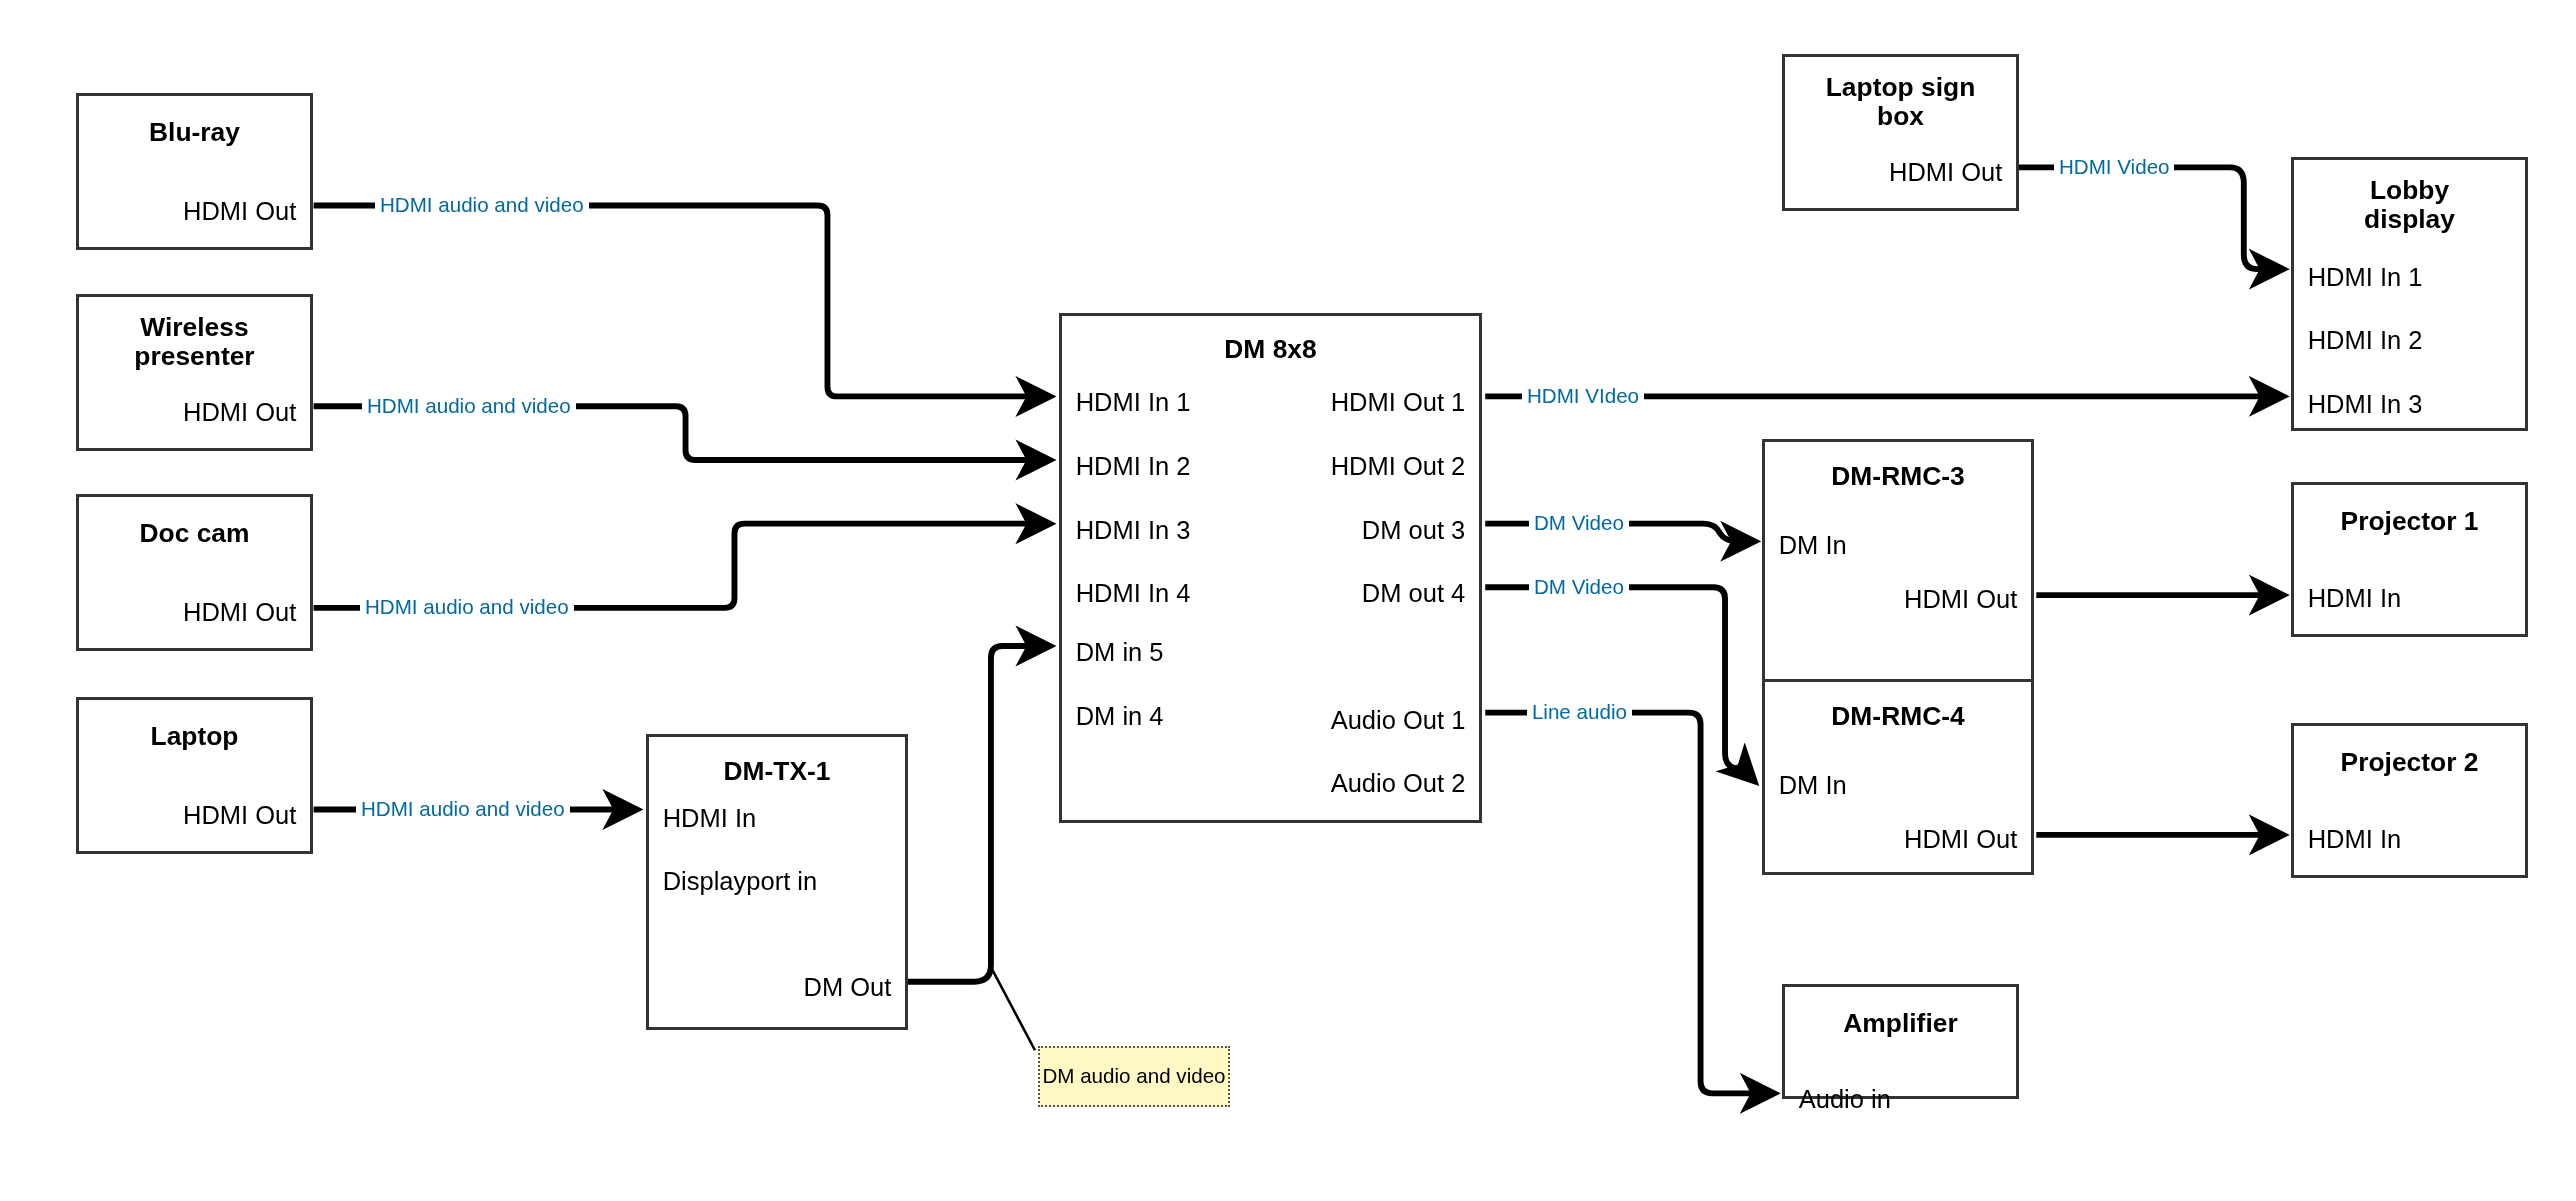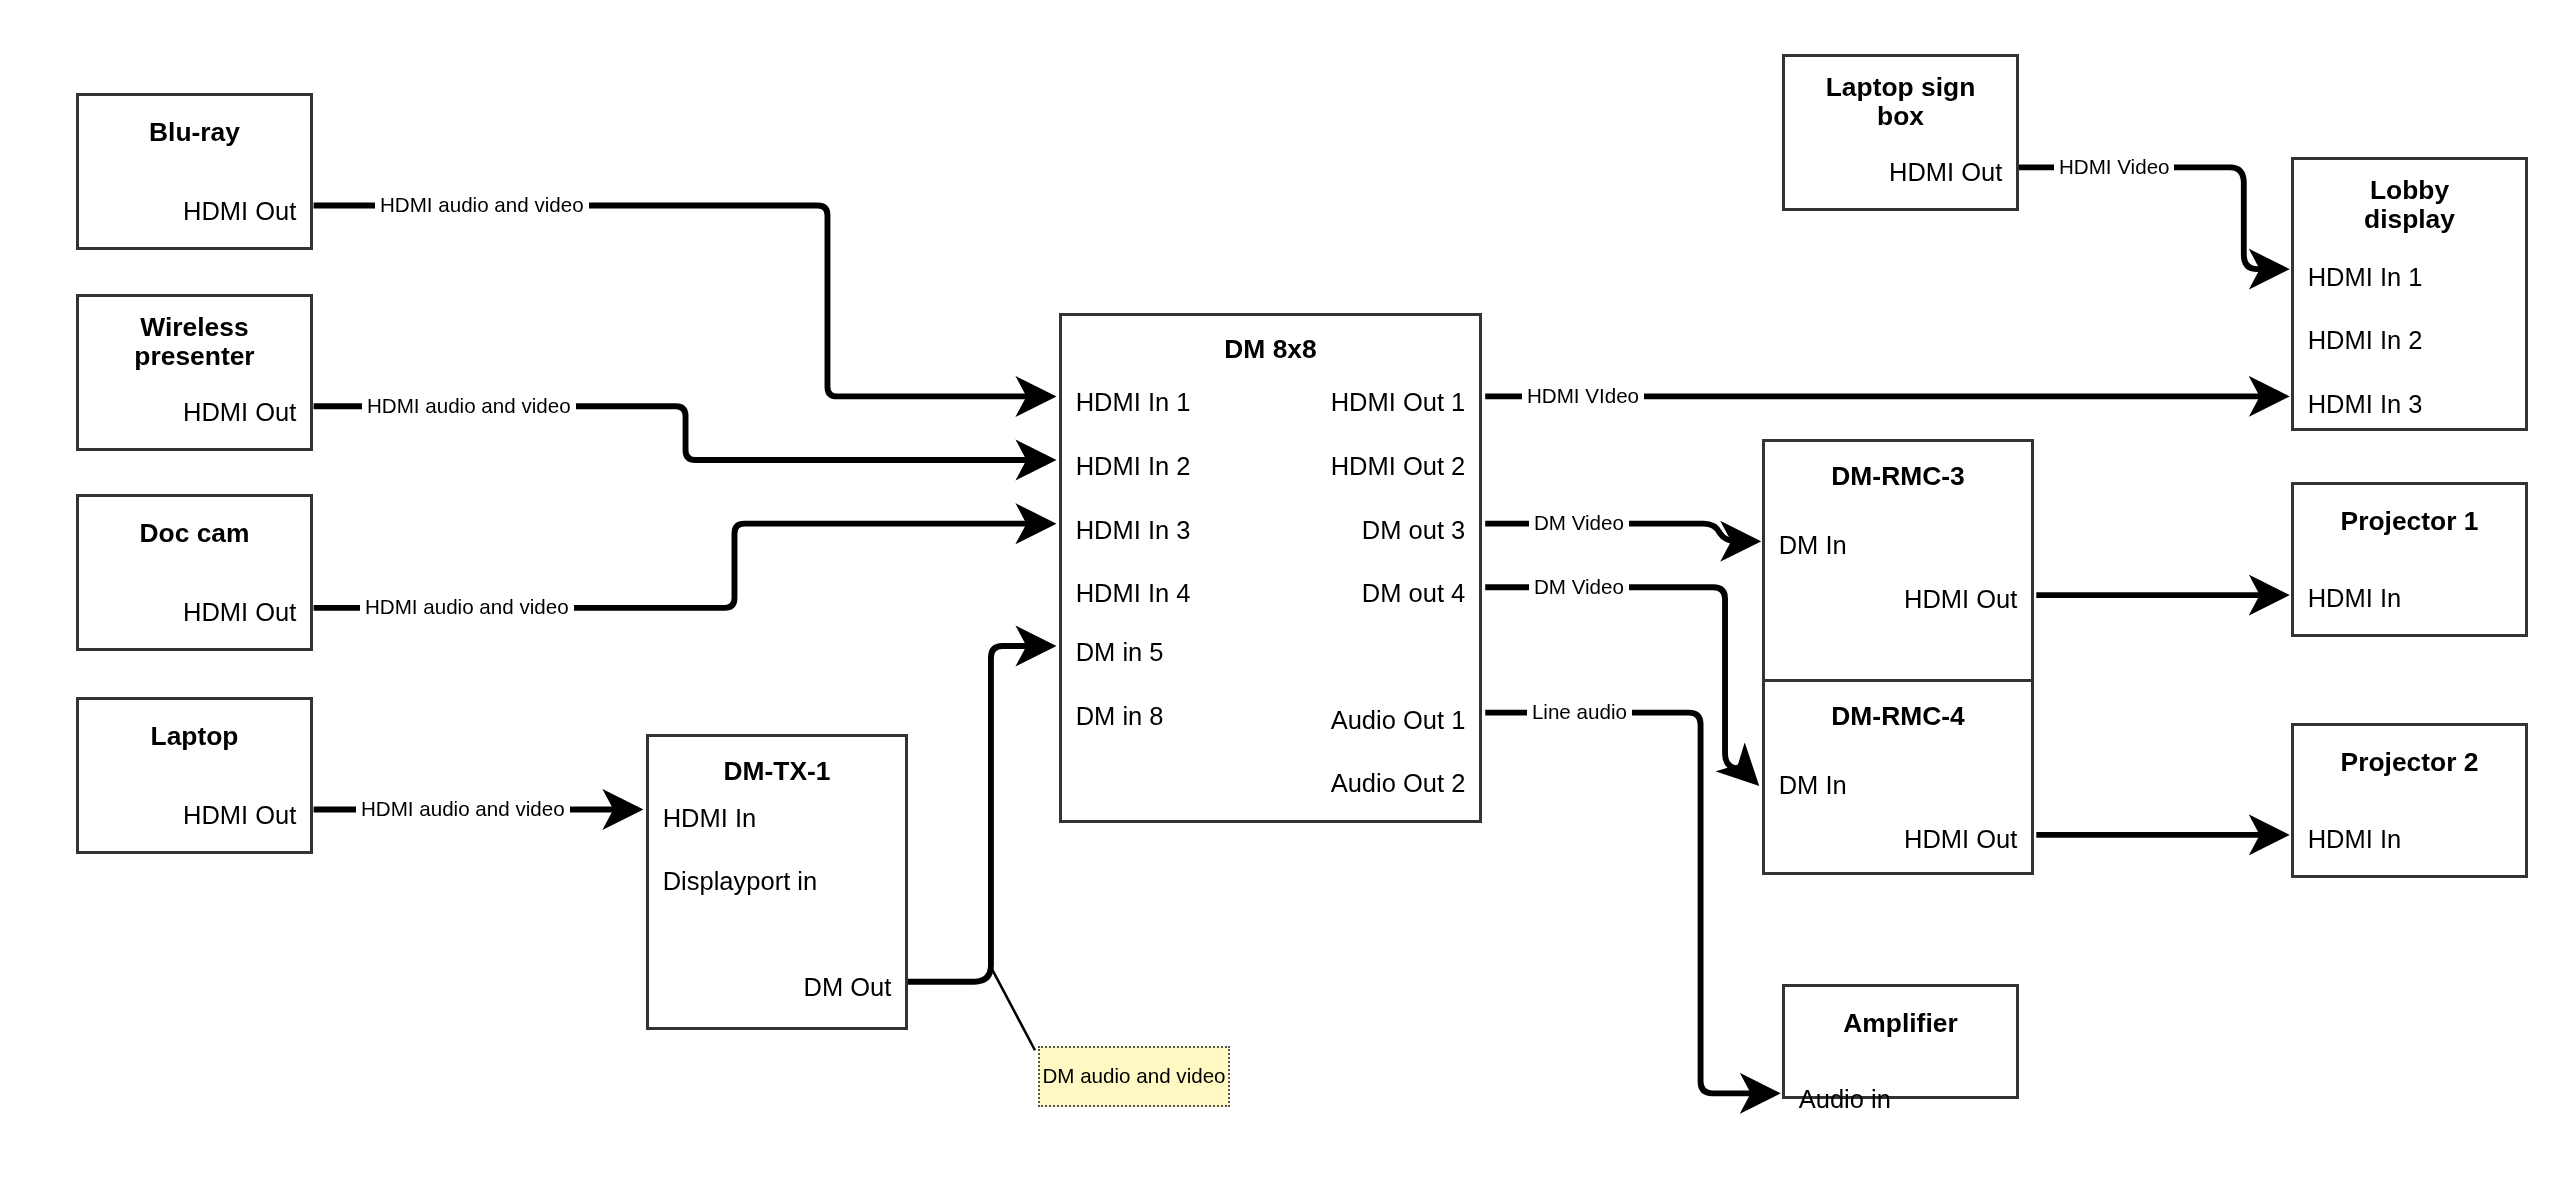--- a/index.html
+++ b/index.html
@@ -45,21 +45,21 @@
     font-size: 25.5px;
     color: #000000;
     white-space: nowrap;
     line-height: 1;
   }
   .port.left  { text-align: left; }
   .port.right { text-align: right; }
   .wire-label {
     position: absolute;
     font-size: 20.6px;
-    color: #000000;
+    color: #0369a1;
     white-space: nowrap;
     background: #ffffff;
     padding: 0 4.9px;
     line-height: 1;
     z-index: 3;
   }
   .callout {
     position: absolute;
     box-sizing: border-box;
     border: 2px dotted #555555;
@@ -144,21 +144,21 @@
   </div>
 
   <div class="node" style="left:1059px; top:313px; width:423px; height:510px;">
     <div class="node-title" style="top:18.6px;">DM 8x8</div>
 
     <div class="port left" style="left:13.7px; top:74px;">HDMI In 1</div>
     <div class="port left" style="left:13.7px; top:138px;">HDMI In 2</div>
     <div class="port left" style="left:13.7px; top:202px;">HDMI In 3</div>
     <div class="port left" style="left:13.7px; top:265px;">HDMI In 4</div>
     <div class="port left" style="left:13.7px; top:324px;">DM in 5</div>
-    <div class="port left" style="left:13.7px; top:388px;">DM in 8</div>
+    <div class="port left" style="left:13.7px; top:388px;">DM in 4</div>
 
     <div class="port right" style="right:13.7px; top:74px;">HDMI Out 1</div>
     <div class="port right" style="right:13.7px; top:138px;">HDMI Out 2</div>
     <div class="port right" style="right:13.7px; top:202px;">DM out 3</div>
     <div class="port right" style="right:13.7px; top:265px;">DM out 4</div>
     <div class="port right" style="right:13.7px; top:392px;">Audio Out 1</div>
     <div class="port right" style="right:13.7px; top:455px;">Audio Out 2</div>
   </div>
 
   <div class="node" style="left:1782px; top:54px; width:237px; height:157px;">

